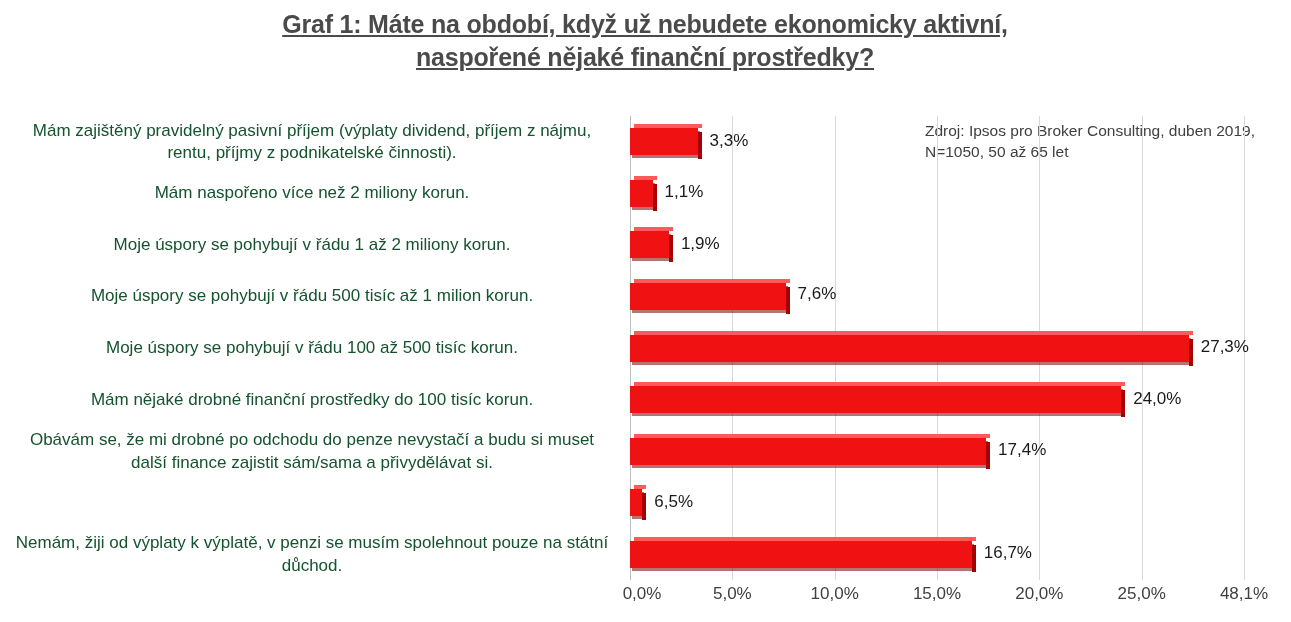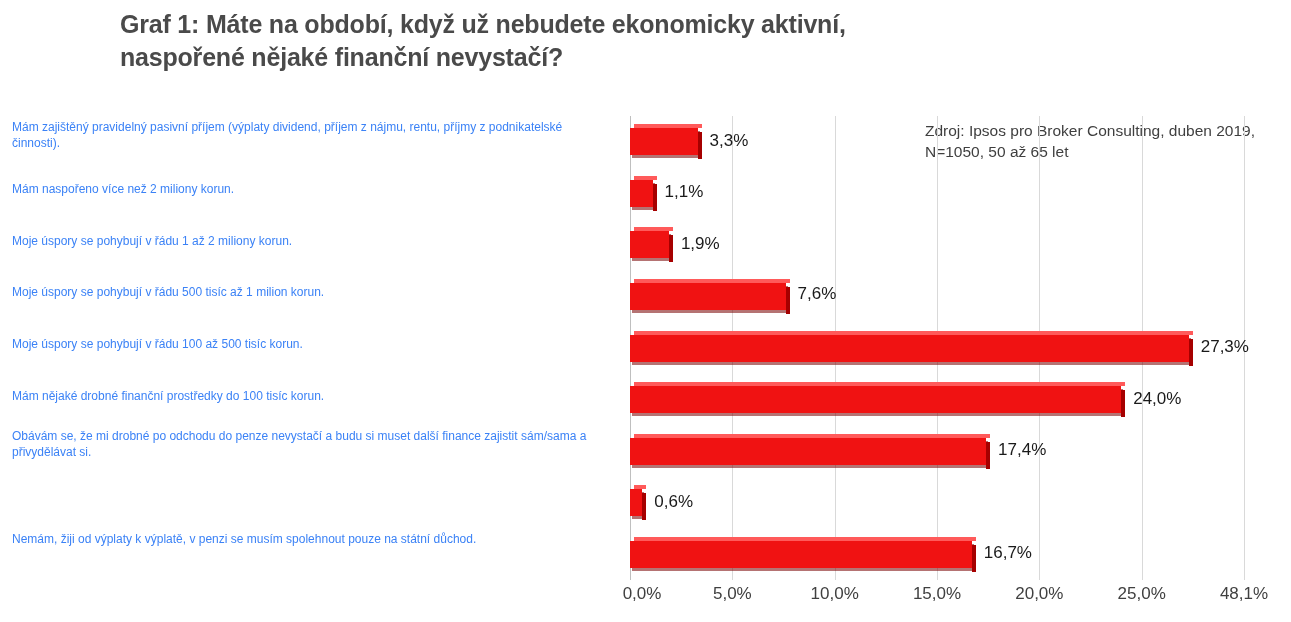--- a/index.html
+++ b/index.html
@@ -19,26 +19,27 @@
     position: absolute;
     left: 0; top: 0;
     width: 1291px;
     height: 622px;
   }
   .chart-title {
     position: absolute;
     left: 120px;
     top: 8px;
     width: 1050px;
-    text-align: left;
+    text-align: center;
     font-size: 25px;
     font-weight: bold;
     color: #4a4a4a;
     line-height: 1.32;
     letter-spacing: -0.2px;
+    text-decoration: underline;
   }
   .source-note {
     position: absolute;
     left: 925px;
     top: 120px;
     width: 330px;
     font-size: 15.5px;
     color: #3f3f3f;
     line-height: 1.38;
   }
@@ -85,23 +86,23 @@
   .cat-labels {
     position: absolute;
     left: 8px;
     top: 116px;
     width: 614px;
     height: 464px;
   }
   .cat-label {
     position: absolute;
     right: 10px;
-    text-align: left;
-    font-size: 12px;
-    color: #3b82f6;
+    text-align: center;
+    font-size: 17px;
+    color: #14532d;
     line-height: 1.32;
     width: 600px;
   }
 
   .bars {
     position: absolute;
     left: 630px;
     top: 116px;
     width: 614px;
     height: 464px;
@@ -139,21 +140,21 @@
     white-space: nowrap;
   }
 </style>
 </head>
 <body>
 
 <div class="chart-wrap">
 
   <div class="chart-title">
     <div>Graf 1: Máte na období, když už nebudete ekonomicky aktivní,</div>
-    <div>naspořené nějaké finanční nevystačí?</div>
+    <div>naspořené nějaké finanční prostředky?</div>
   </div>
 
   <div class="source-note">Zdroj: Ipsos pro Broker Consulting, duben 2019, N=1050, 50 až 65 let</div>
 
   <div class="plot" id="plot">
       <div class="axisline" style="left: 0px;"></div>
       <div class="gridline" style="left: 102.333px;"></div>
       <div class="gridline" style="left: 204.667px;"></div>
       <div class="gridline" style="left: 307px;"></div>
       <div class="gridline" style="left: 409.333px;"></div>
@@ -197,21 +198,21 @@
         <div class="bar-top"></div>
       </div>
       <div class="bar-value" style="left: 503.2px; top: 272.556px; text-align: right;">24,0%</div>
       <div class="bar" style="left: 0px; top: 321.611px; width: 356.12px;">
         <div class="bar-top"></div>
       </div>
       <div class="bar-value" style="left: 368.12px; top: 324.111px;">17,4%</div>
       <div class="bar" style="left: 0px; top: 373.167px; width: 12.28px;">
         <div class="bar-top"></div>
       </div>
-      <div class="bar-value" style="left: 24.28px; top: 375.667px;">0,6%</div>
+      <div class="bar-value" style="left: 24.28px; top: 375.667px;">6,5%</div>
       <div class="bar" style="left: 0px; top: 424.722px; width: 341.793px;">
         <div class="bar-top"></div>
       </div>
       <div class="bar-value" style="left: 353.793px; top: 427.222px;">16,7%</div>
     </div>
 
   <div class="xlabels" id="xlabels">
       <div class="xlabel" style="left: 0px; padding-left: 24px;">0,0%</div>
       <div class="xlabel" style="left: 102.333px;">5,0%</div>
       <div class="xlabel" style="left: 204.667px;">10,0%</div>

